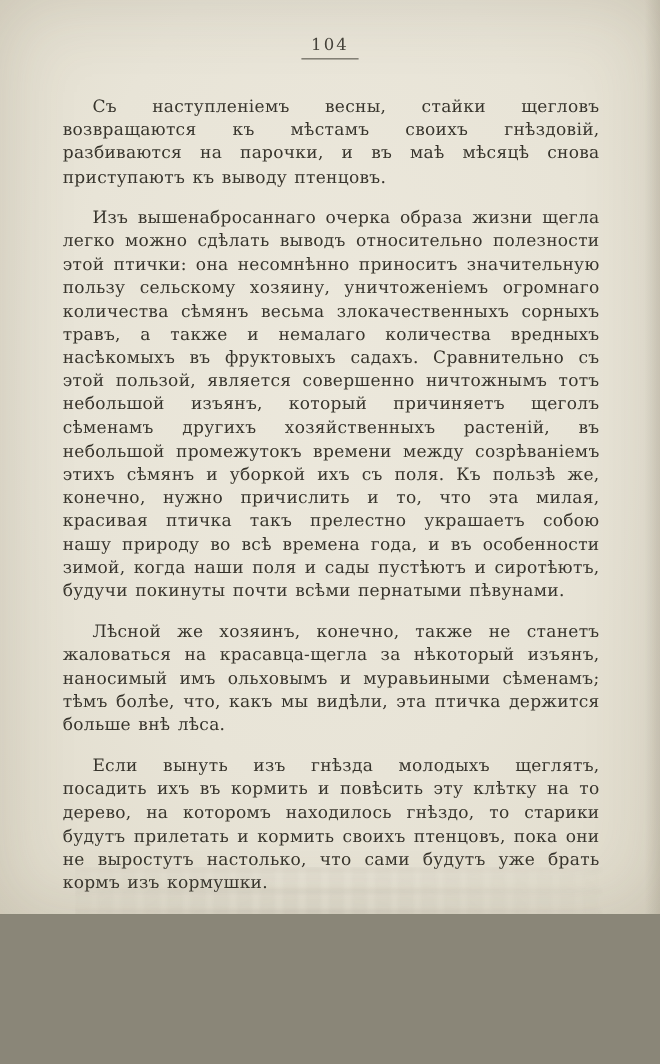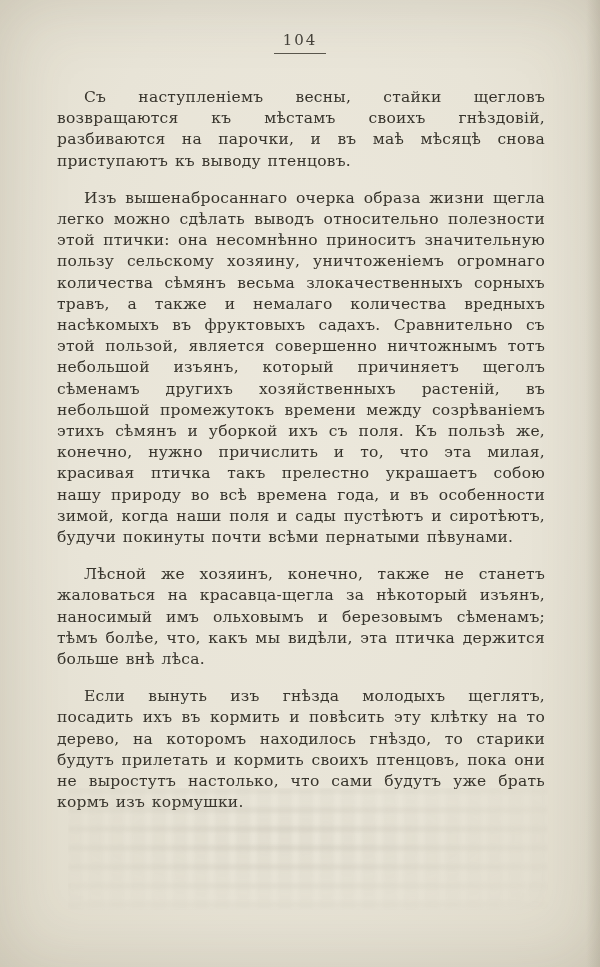--- a/index.html
+++ b/index.html
@@ -3,21 +3,21 @@
 <meta charset="utf-8">
 <style>
   html, body {
     margin: 0;
     padding: 0;
     background: #8a8678;
   }
   .scan-page {
     position: relative;
     width: 600px;
-    height: 967px;
+    height: 831px;
     margin: 0 auto;
     background:
       radial-gradient(ellipse at 50% 40%, #ece8dc 0%, #e8e4d7 55%, #e0dbcb 100%);
     box-shadow: inset 0 0 70px rgba(95, 85, 62, 0.18);
     overflow: hidden;
     font-family: "DejaVu Serif", "Liberation Serif", serif;
     color: #37342c;
   }
   .page-number-wrap {
     position: absolute;
@@ -87,20 +87,20 @@
 
 <div class="scan-page">
 
   <div class="page-number-wrap">
     <span class="page-number">104</span>
   </div>
 
   <div class="text-block">
     <p>Съ наступленіемъ весны, стайки щегловъ возвращаются къ мѣстамъ своихъ гнѣздовій, разбиваются на парочки, и въ маѣ мѣсяцѣ снова приступаютъ къ выводу птенцовъ.</p>
     <p>Изъ вышенабросаннаго очерка образа жизни щегла легко можно сдѣлать выводъ относительно полезности этой птички: она несомнѣнно приноситъ значительную пользу сельскому хозяину, уничтоженіемъ огромнаго количества сѣмянъ весьма злокачественныхъ сорныхъ травъ, а также и немалаго количества вредныхъ насѣкомыхъ въ фруктовыхъ садахъ. Сравнительно съ этой пользой, является совершенно ничтожнымъ тотъ небольшой изъянъ, который причиняетъ щеголъ сѣменамъ другихъ хозяйственныхъ растеній, въ небольшой промежутокъ времени между созрѣваніемъ этихъ сѣмянъ и уборкой ихъ съ поля. Къ пользѣ же, конечно, нужно причислить и то, что эта милая, красивая птичка такъ прелестно украшаетъ собою нашу природу во всѣ времена года, и въ особенности зимой, когда наши поля и сады пустѣютъ и сиротѣютъ, будучи покинуты почти всѣми пернатыми пѣвунами.</p>
-    <p>Лѣсной же хозяинъ, конечно, также не станетъ жаловаться на красавца-щегла за нѣкоторый изъянъ, наносимый имъ ольховымъ и березовымъ сѣменамъ; тѣмъ болѣе, что, какъ мы видѣли, эта птичка держится больше внѣ лѣса.</p>
+    <p>Лѣсной же хозяинъ, конечно, также не станетъ жаловаться на красавца-щегла за нѣкоторый изъянъ, наносимый имъ ольховымъ и муравьиными сѣменамъ; тѣмъ болѣе, что, какъ мы видѣли, эта птичка держится больше внѣ лѣса.</p>
     <p>Если вынуть изъ гнѣзда молодыхъ щеглятъ, посадить ихъ въ кормить и повѣсить эту клѣтку на то дерево, на которомъ находилось гнѣздо, то старики будутъ прилетать и кормить своихъ птенцовъ, пока они не выростутъ настолько, что сами будутъ уже брать кормъ изъ кормушки.</p>
   </div>
 
   <div class="bleed-through"></div>
   <div class="edge-shade"></div>
 
 </div>
 
 </body></html>

